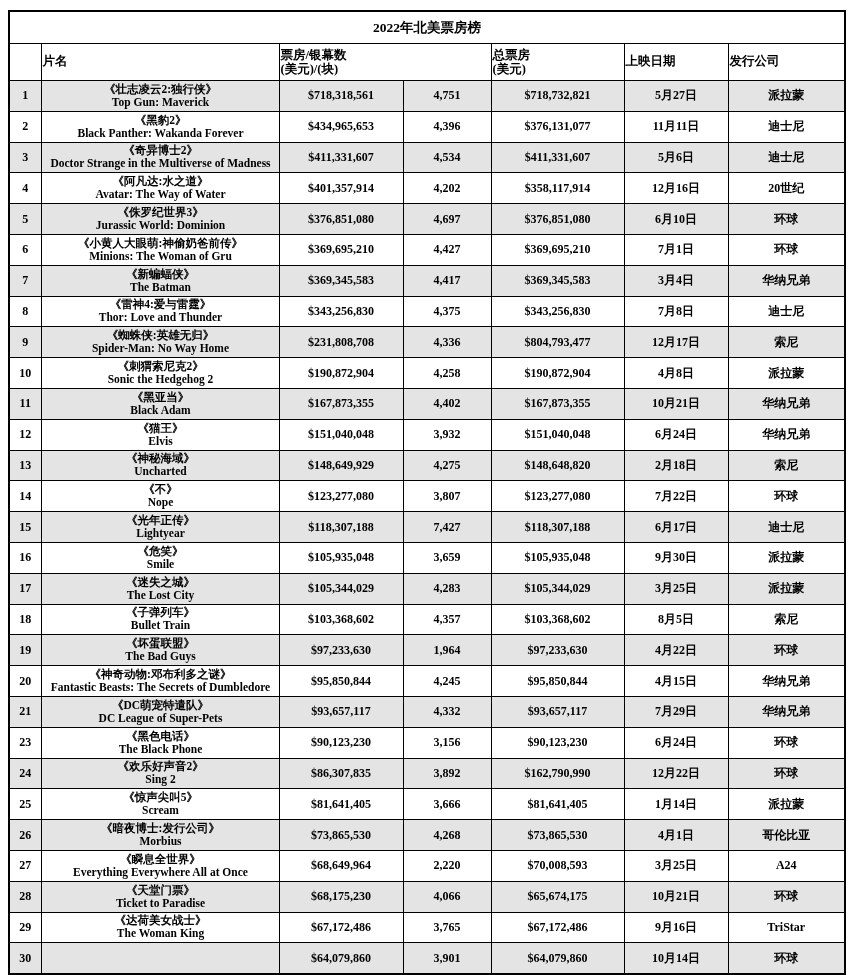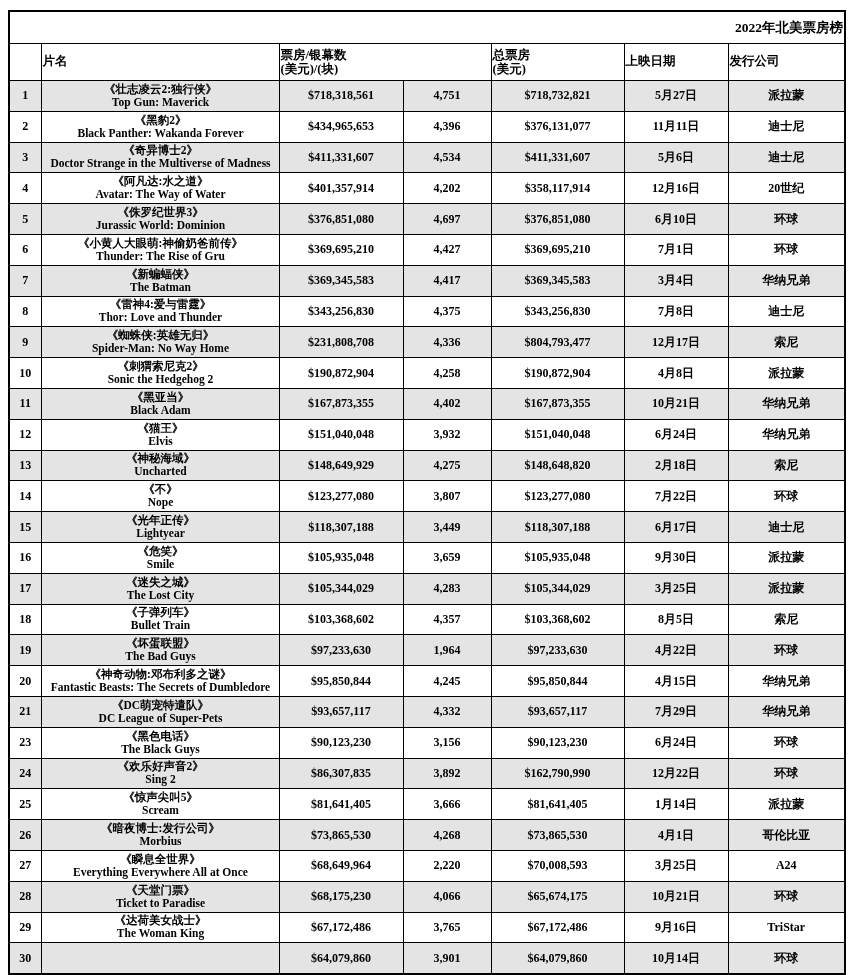--- a/index.html
+++ b/index.html
@@ -1,20 +1,20 @@
 <!DOCTYPE html>
 <html><head>
 <meta charset="utf-8">
 <style>
   html,body{margin:0;padding:0;background:#ffffff;}
   body{width:852px;height:975px;font-family:"Liberation Serif","DejaVu Serif",serif;color:#000;}
   .sheet{position:absolute;left:8px;top:10px;width:836px;}
   table{border-collapse:collapse;width:100%;table-layout:fixed;border:2px solid #000;}
   th,td{border:1px solid #000;font-weight:bold;overflow:hidden;}
-  .title-row th{height:29px;font-size:13.5px;text-align:right;background:#fff;border-bottom:1px solid #000;}
+  .title-row th{height:29px;font-size:13.5px;text-align:center;background:#fff;border-bottom:1px solid #000;}
   .header-row th{height:34px;font-size:12.5px;text-align:left;line-height:1.25;background:#fff;vertical-align:middle;}
   tbody td{height:27.8px;font-size:12px;text-align:center;vertical-align:middle;padding:0;}
   tbody tr:nth-child(odd) td{background:#e4e4e4;}
   tbody tr:nth-child(even) td{background:#ffffff;}
   td.c-title{text-align:center;padding:1px 3px 1px 4px;}
   td.c-title .cn{font-size:11.5px;line-height:13px;font-family:"Liberation Serif","DejaVu Serif",serif;}
   td.c-title .en{font-size:11.5px;line-height:13px;}
   .hdr-2line div{line-height:14px;}
 </style>
 </head>
@@ -108,21 +108,21 @@
     <td class="c-num">$376,851,080</td>
     <td class="c-num">4,697</td>
     <td class="c-num">$376,851,080</td>
     <td class="c-num">6月10日</td>
     <td class="c-num">环球</td>
   </tr>
         <tr>
     <td class="c-rank">6</td>
     <td class="c-title">
       <div class="cn">《小黄人大眼萌:神偷奶爸前传》</div>
-      <div class="en">Thunder: The Rise of Gru</div>
+      <div class="en">Minions: The Woman of Gru</div>
     </td>
     <td class="c-num">$369,695,210</td>
     <td class="c-num">4,427</td>
     <td class="c-num">$369,695,210</td>
     <td class="c-num">7月1日</td>
     <td class="c-num">环球</td>
   </tr>
         <tr>
     <td class="c-rank">7</td>
     <td class="c-title">
@@ -219,21 +219,21 @@
     <td class="c-num">7月22日</td>
     <td class="c-num">环球</td>
   </tr>
         <tr>
     <td class="c-rank">15</td>
     <td class="c-title">
       <div class="cn">《光年正传》</div>
       <div class="en">Lightyear</div>
     </td>
     <td class="c-num">$118,307,188</td>
-    <td class="c-num">3,449</td>
+    <td class="c-num">7,427</td>
     <td class="c-num">$118,307,188</td>
     <td class="c-num">6月17日</td>
     <td class="c-num">迪士尼</td>
   </tr>
         <tr>
     <td class="c-rank">16</td>
     <td class="c-title">
       <div class="cn">《危笑》</div>
       <div class="en">Smile</div>
     </td>
@@ -300,21 +300,21 @@
     <td class="c-num">$93,657,117</td>
     <td class="c-num">4,332</td>
     <td class="c-num">$93,657,117</td>
     <td class="c-num">7月29日</td>
     <td class="c-num">华纳兄弟</td>
   </tr>
         <tr>
     <td class="c-rank">23</td>
     <td class="c-title">
       <div class="cn">《黑色电话》</div>
-      <div class="en">The Black Guys</div>
+      <div class="en">The Black Phone</div>
     </td>
     <td class="c-num">$90,123,230</td>
     <td class="c-num">3,156</td>
     <td class="c-num">$90,123,230</td>
     <td class="c-num">6月24日</td>
     <td class="c-num">环球</td>
   </tr>
         <tr>
     <td class="c-rank">24</td>
     <td class="c-title">

